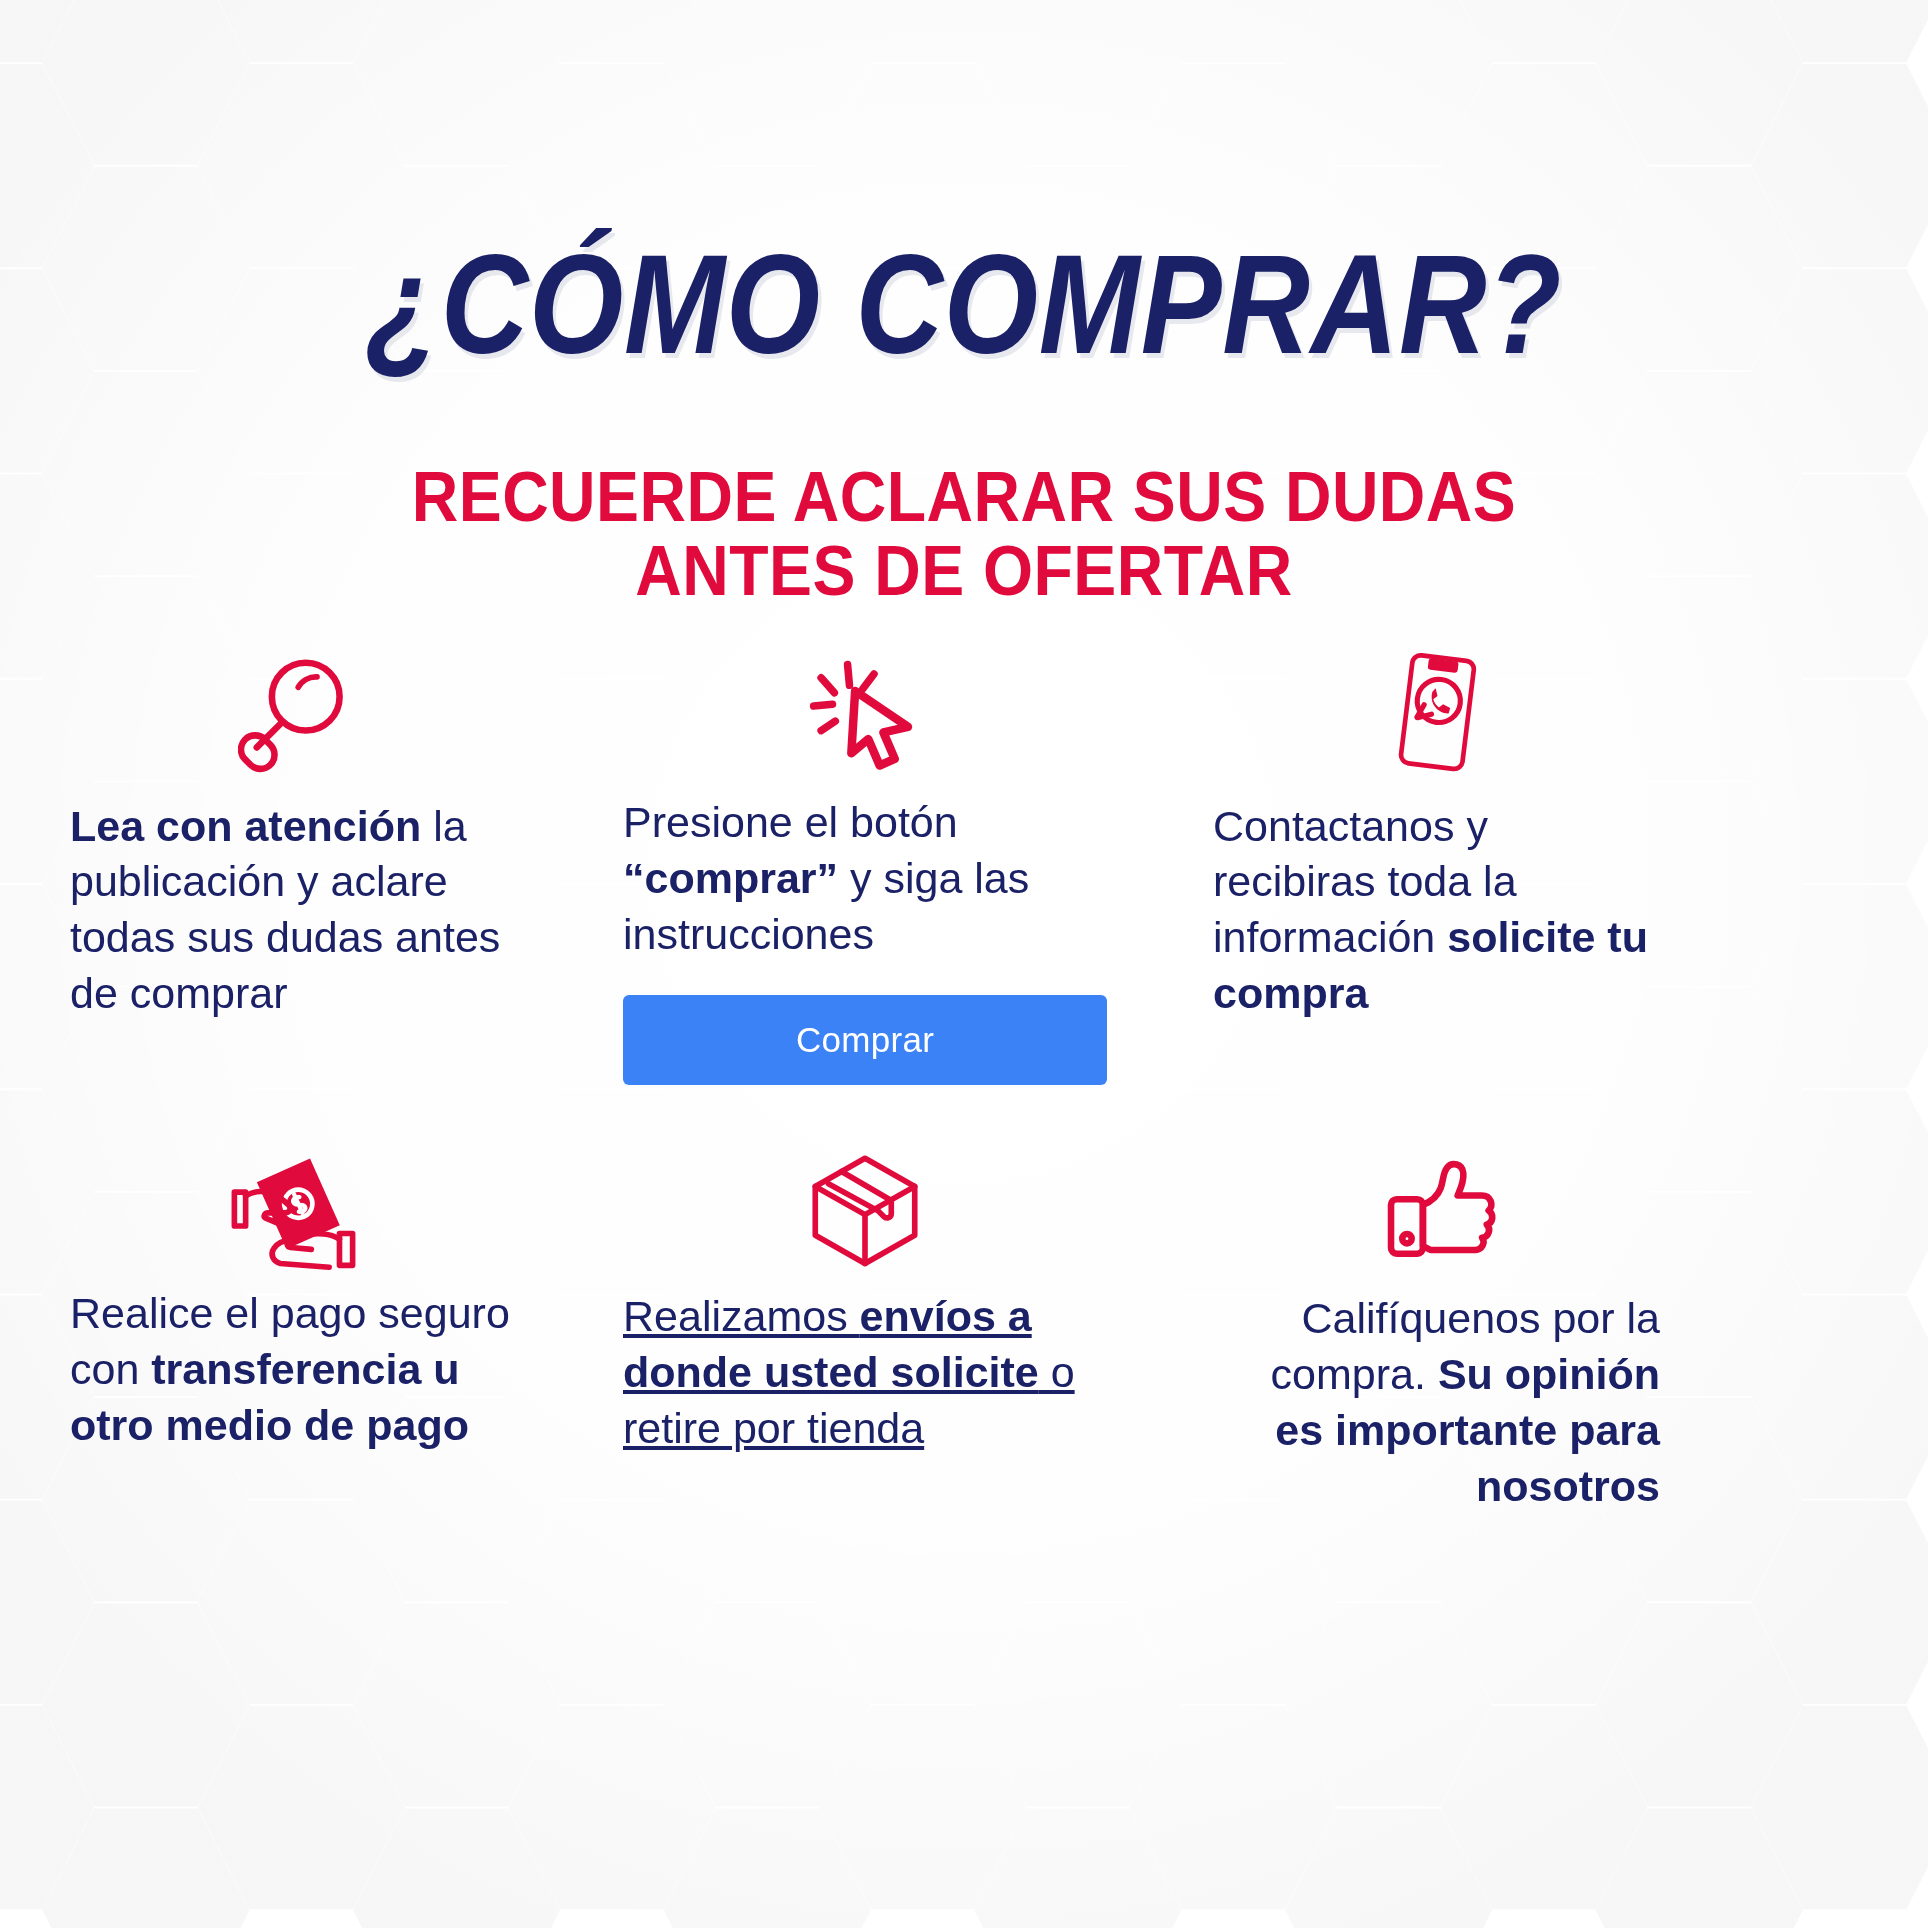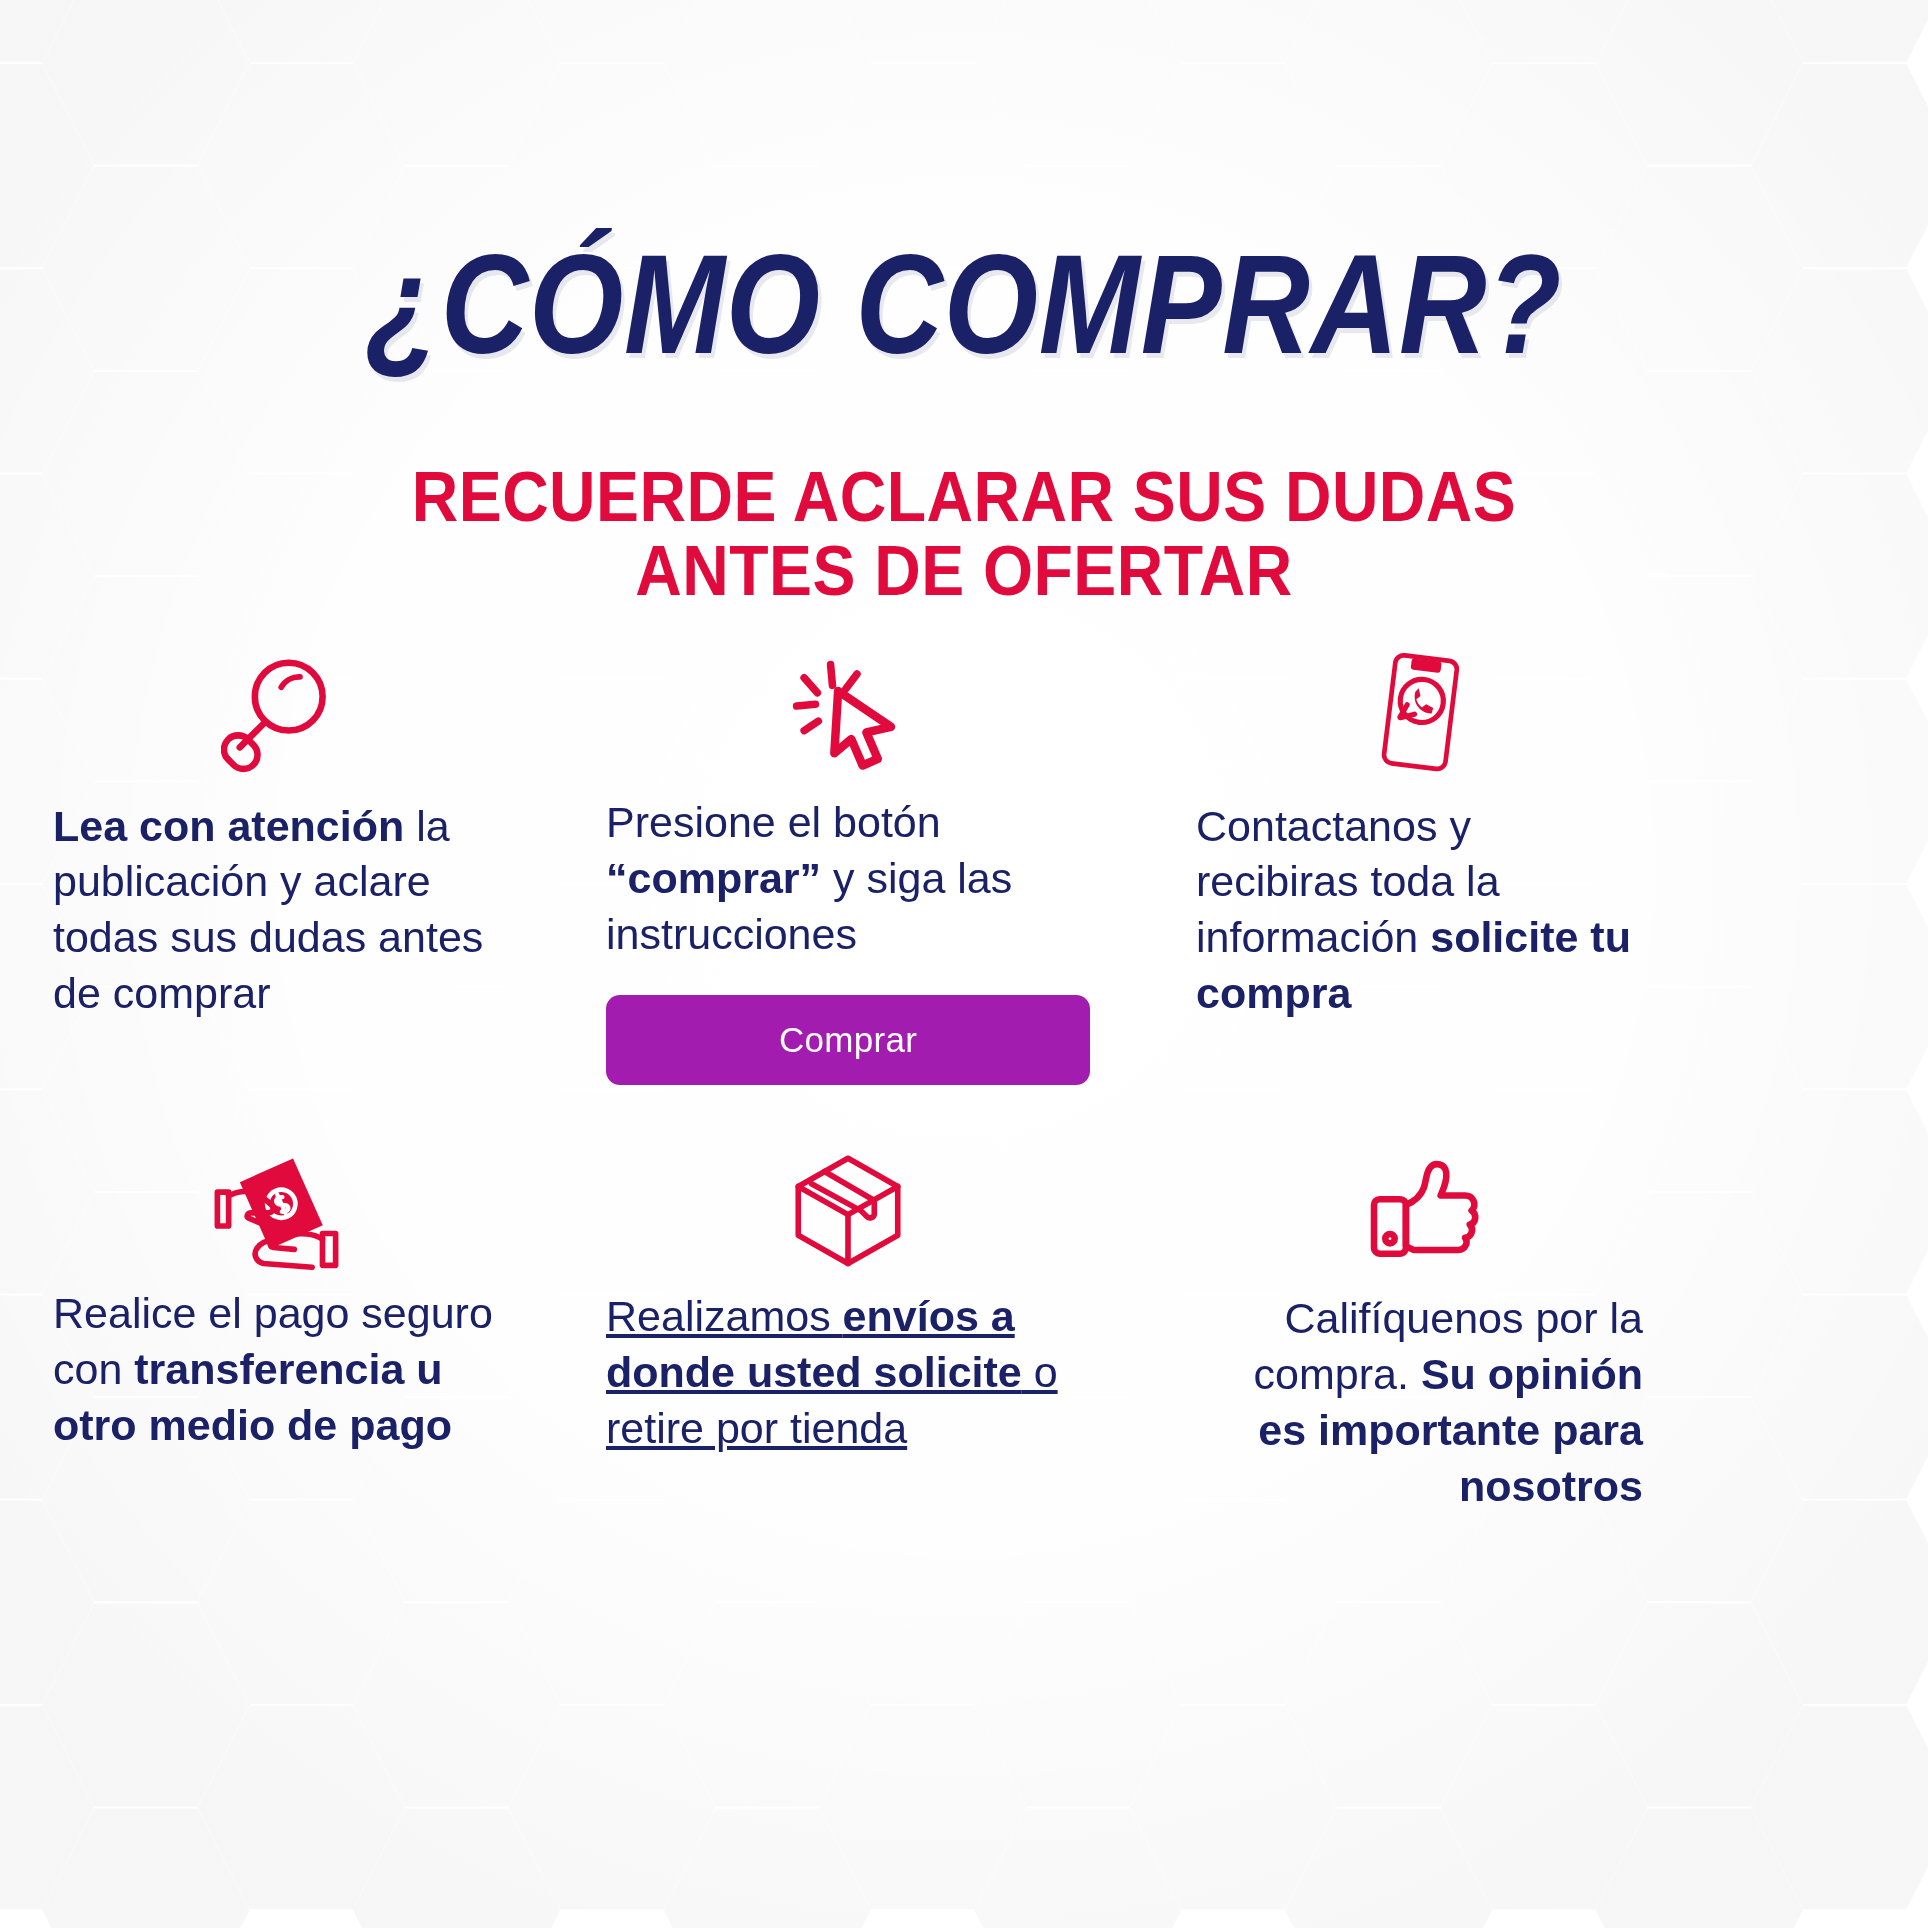--- a/index.html
+++ b/index.html
@@ -33,21 +33,21 @@
     font-weight:700;
     font-size:70px;line-height:1.06;
     letter-spacing:0.5px;
     color:#e00b3c;
     transform:scaleX(.92);
   }
   .subtitle span{display:block;}
 
   
   .grid{
-    position:absolute;left:0;top:650px;width:1696px;height:960px;
+    position:absolute;left:17px;top:650px;width:1696px;height:960px;
     display:grid;
     grid-template-columns:repeat(3,1fr);
     grid-template-rows:repeat(2,480px);
   }
   .cell{position:relative;padding:0 53px;box-sizing:border-box;}
 
   .icon-wrap{display:flex;justify-content:center;align-items:flex-end;height:124px;}
   .icon-wrap.low{height:141px;}
 
   .card-text{
@@ -67,22 +67,22 @@
   .cell-3 .card-text{margin-top:24.5px;}
   .cell-4 .icon-wrap{justify-content:center;}
   .cell-4 .card-text{margin-top:15px;}
   .cell-5 .card-text{margin-top:18px;text-decoration:underline;}
   .cell-6 .card-text{margin-top:20px;}
 
   
   .buy-btn{
     margin:32px auto 0;
     width:484px;height:90px;
-    background:#a21caf;
-    border:none;border-radius:14px;
+    background:#3b82f6;
+    border:none;border-radius:6px;
     color:#ffffff;
     font-size:35px;
     letter-spacing:0.3px;
     display:flex;align-items:center;justify-content:center;
     cursor:pointer;
   }
 </style>
 </head>
 <body>
 

